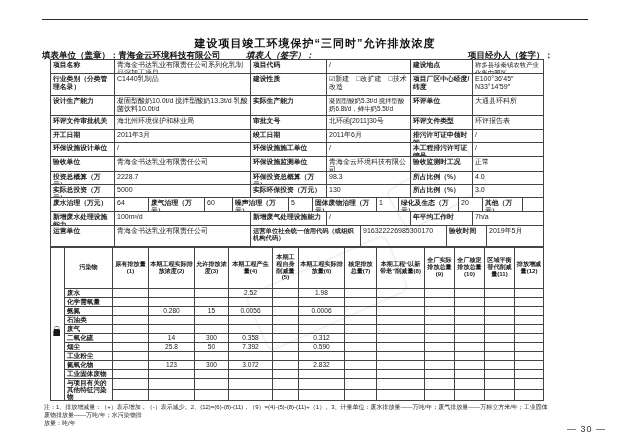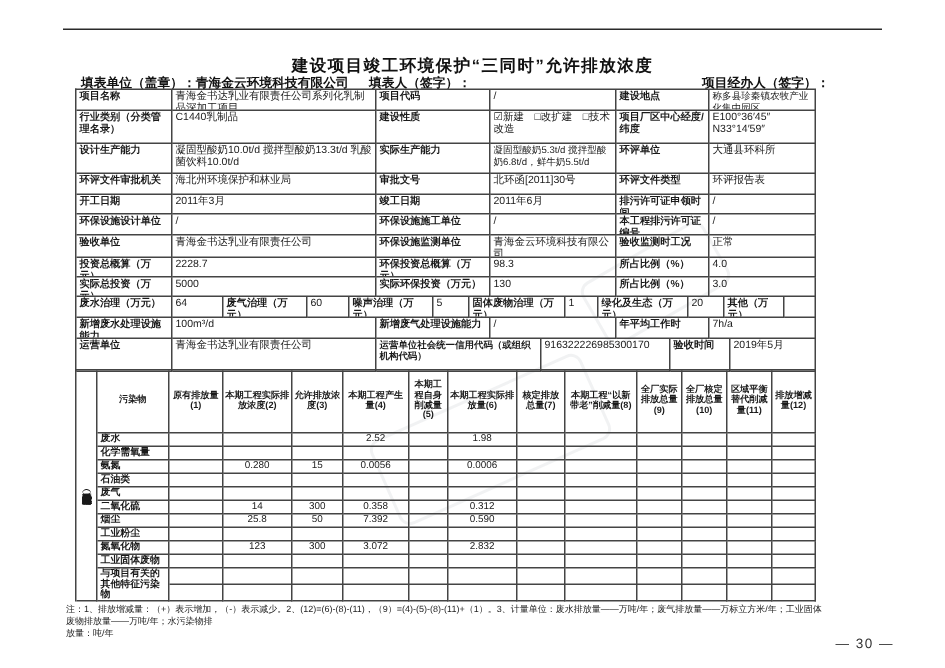--- a/index.html
+++ b/index.html
@@ -4,22 +4,22 @@
 <style>
   html,body{margin:0;padding:0;}
   body{
     width:630px;height:445px;background:#ffffff;position:relative;overflow:hidden;
     font-family:"Liberation Sans","DejaVu Sans",sans-serif;color:#1a1a1a;
   }
   .top-rule{position:absolute;left:42px;top:19px;width:546px;height:0;border-top:1.5px solid #2a2a2a;}
   .doc-title{position:absolute;left:0;top:36px;width:630px;text-align:center;
     font-size:11px;font-weight:bold;letter-spacing:1px;color:#111;}
   .subhead{position:absolute;top:50px;left:0;width:630px;height:12px;font-size:8.5px;font-weight:bold;color:#111;}
-  .subhead .s1{position:absolute;left:54px;}
-  .subhead .s2{position:absolute;left:246px;}
+  .subhead .s1{position:absolute;left:42px;}
+  .subhead .s2{position:absolute;left:246px;font-style:italic;}
   .subhead .s3{position:absolute;left:468px;}
 
   
   .tbl{position:absolute;left:50px;width:493px;border-top:1px solid #444;border-left:1px solid #444;box-sizing:content-box;background:transparent;}
   #info{top:59px;}
   .irow{display:flex;width:493px;}
   .c{box-sizing:border-box;border-right:1px solid #444;border-bottom:1px solid #444;
      padding:1px 2px;font-size:7px;line-height:1.18;overflow:hidden;display:block;}
   .l{font-weight:bold;font-size:6.8px;}
   .v{font-weight:normal;}
@@ -37,21 +37,21 @@
       font-weight:bold;font-size:6.1px;height:42px;}
   .prow .pc{height:9px;text-align:center;}
   .prow .pc.pl{text-align:left;font-weight:bold;padding-left:2px;}
   .prow:last-child .pc{height:22px;}
   .prow:last-child .pc.pl{display:flex;align-items:center;}
   .c0{width:48px}.c1{width:36px}.c2{width:46px}.c3{width:34px}.c4{width:44px}.c5{width:26px}
   .c6{width:46px}.c7{width:32px}.c8{width:48px}.c9{width:30px}.c10{width:30px}.c11{width:30px}.c12{width:29px}
   .subdiv{position:absolute;left:48px;right:0;bottom:11px;border-top:1px solid #444;height:0;}
 
   .note{position:absolute;left:44px;top:403px;width:505px;font-size:6px;line-height:1.35;color:#222;}
-  .pagenum{position:absolute;right:34px;top:424px;font-size:9px;color:#333;letter-spacing:1px;}
+  .pagenum{position:absolute;right:24px;top:424px;font-size:9px;color:#333;letter-spacing:1px;}
 
   
   .wm{position:absolute;border:2px solid #9aa0a8;opacity:.14;border-radius:8px;transform:rotate(-24deg);}
   .wm1{left:250px;top:262px;width:150px;height:58px;}
   .wm2{left:390px;top:165px;width:90px;height:44px;transform:rotate(-30deg);}
 </style>
 </head>
 <body>
 
 <div class="top-rule"></div>

